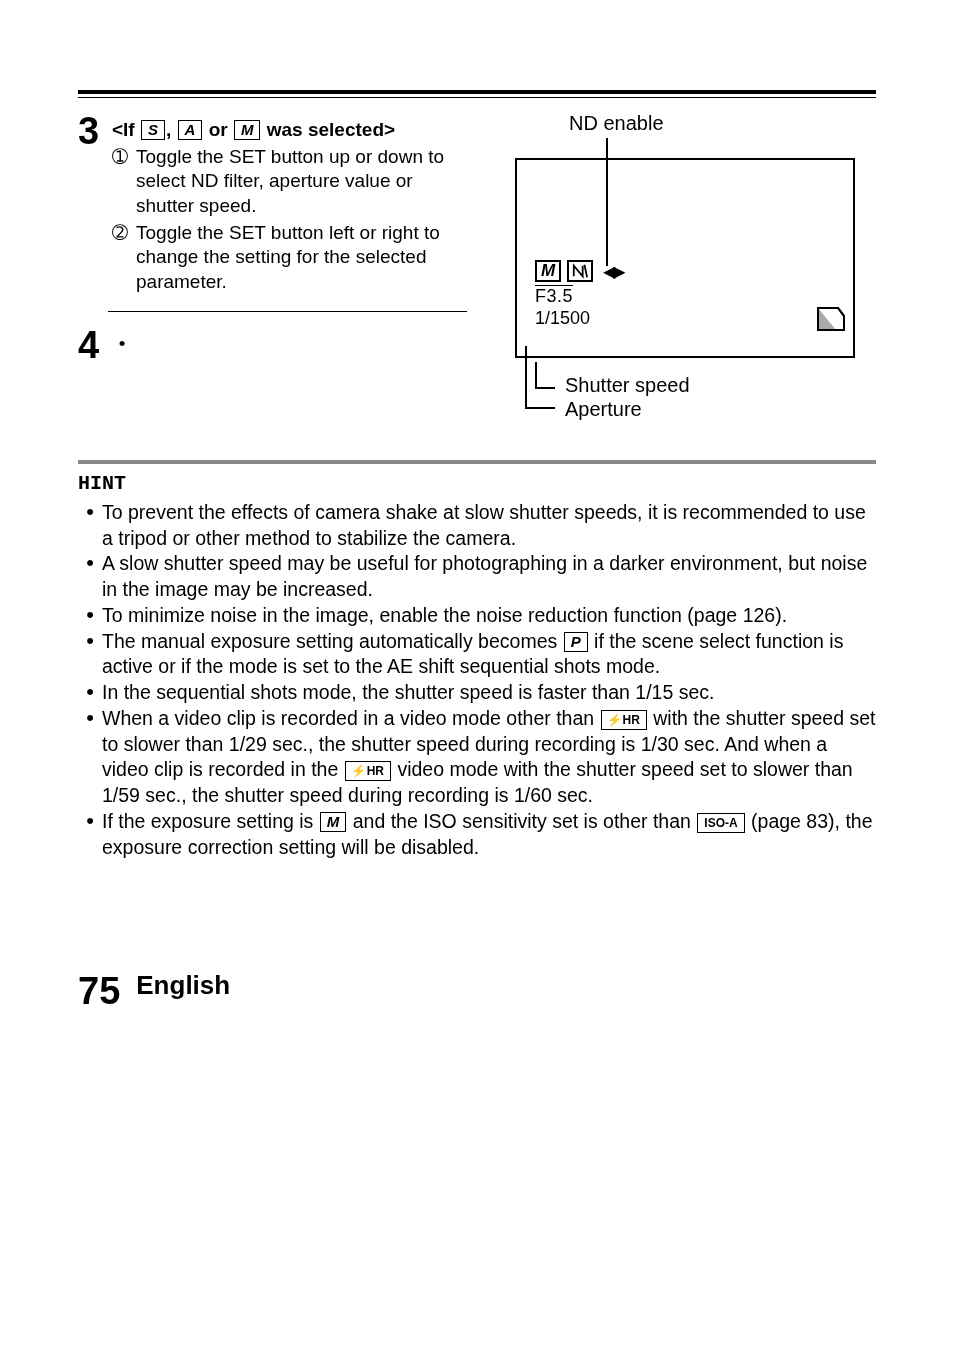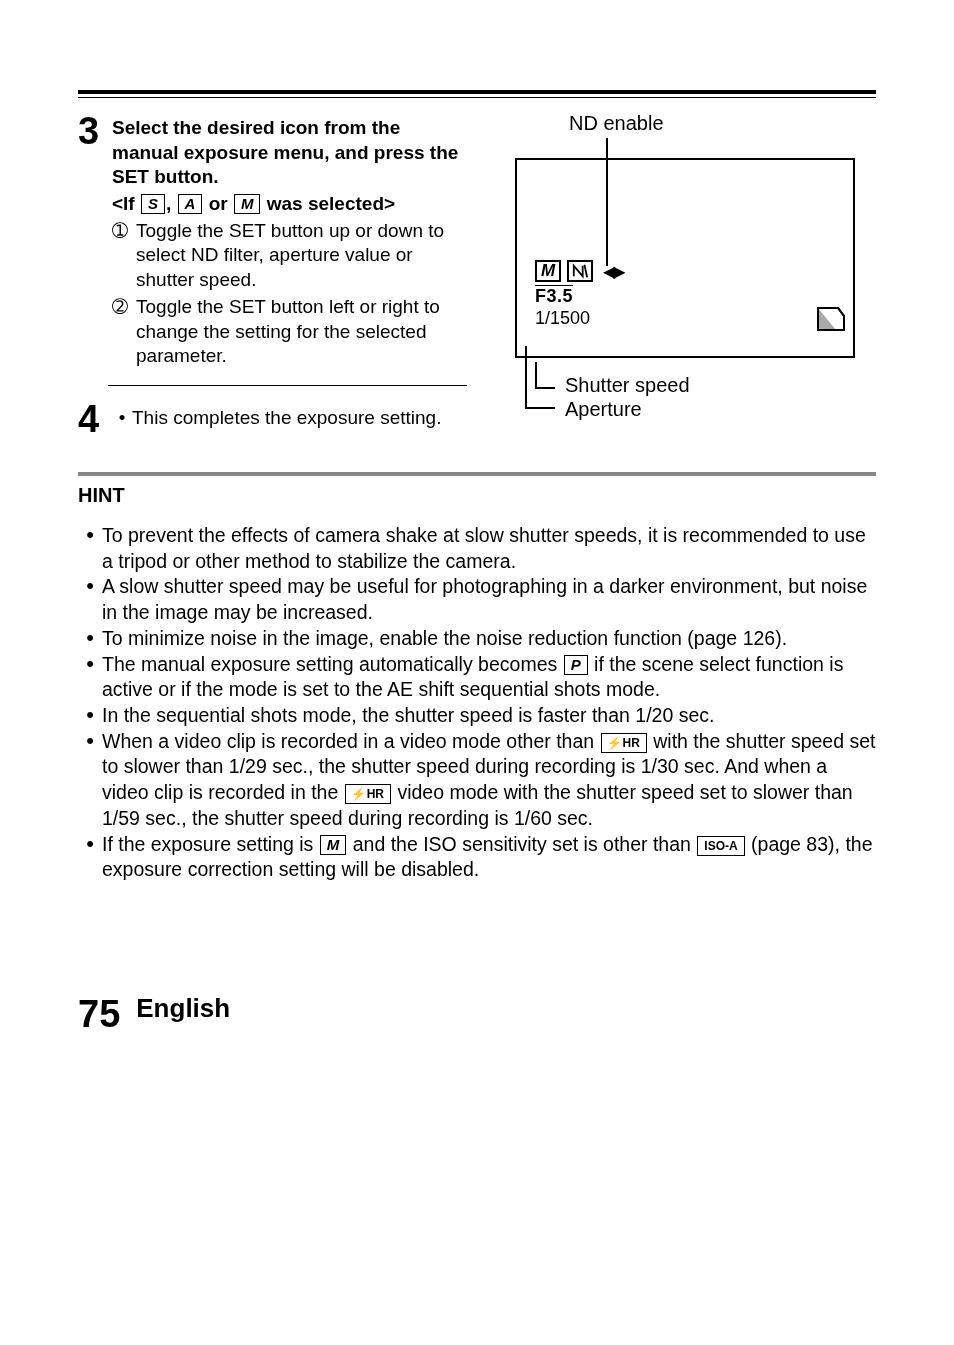--- a/index.html
+++ b/index.html
@@ -102,27 +102,27 @@
     border:2px solid #000; width:26px; height:22px; display:flex; align-items:center; justify-content:center;
     font-weight:bold; font-style:italic; font-size:17px;
   }
   .osd-nd {
     border:2px solid #000; width:26px; height:22px; display:flex; align-items:center; justify-content:center;
     font-weight:bold; font-size:16px; position:relative;
   }
   .osd-nd svg { width:18px; height:16px; }
   .osd-arrows { font-size:16px; letter-spacing:-2px; margin-left:4px;}
   .osd-f { position:absolute; left:40px; top:174px; font-family: Arial; font-size:18px; letter-spacing:0.5px;}
-  .osd-f .fbox { text-decoration: overline; display:inline-block;font-weight:bold;}
+  .osd-f .fbox { text-decoration: overline; display:inline-block;}
   .osd-ss { position:absolute; left:40px; top:196px; font-family: Arial; font-size:18px;text-align:right;}
   .sd-icon { position:absolute; right:30px; top:194px; }
   .sd-icon svg { width:32px; height:26px; }
 
   .hint-sep { border-top: 4px solid #888; margin: 18px 0 8px 0; }
-  .hint-title { font-weight: bold; font-size: 20px; margin-bottom: 16px; }
+  .hint-title { font-weight: bold; font-size: 20px; margin-bottom: 5px; font-family: Liberation Mono, monospace; }
   .hint-list { font-size: 19.5px; line-height: 1.32; }
   .hint-item { display:flex; }
   .hint-item .hb { flex:0 0 24px; font-size:22px; line-height:1.1; text-align:center;}
   .hint-item .ht { flex:1; }
   .footer { margin-top: 110px; display:flex; align-items:flex-start; }
   .page-num { font-size: 38px; font-weight:bold; margin-right: 16px; }
   .lang { font-size: 26px; font-weight: bold; }
 </style>
 </head>
 <body>
@@ -130,21 +130,20 @@
 <div class="page">
 
   <div class="title-underline"></div>
 
   <div class="steps-diagram">
     <div class="steps-col">
 
       <div class="step">
         <div class="step-num">3</div>
         <div class="step-body">
-          <div class="step-head">Select the desired icon from the manual exposure menu, and press the SET button.</div>
           <div class="sub-head">
             <span>&lt;If </span><span class="mode-box">S</span><span>, </span><span class="mode-box">A</span><span> or </span><span class="mode-box">M</span><span> was selected&gt;</span>
           </div>
           <div class="sub-list">
             <div class="sub-item">
               <div class="circled">➀</div>
               <div>Toggle the SET button up or down to select ND filter, aperture value or shutter speed.</div>
             </div>
             <div class="sub-item">
               <div class="circled">➁</div>
@@ -154,21 +153,20 @@
         </div>
       </div>
 
       <div class="step-separator"></div>
 
       <div class="step">
         <div class="step-num">4</div>
         <div class="step-body">
           <div class="dot-item">
             <div class="bullet-dot">•</div>
-            <div>This completes the exposure setting.</div>
           </div>
         </div>
       </div>
 
     </div>
 
     <div class="diagram-col">
       <div class="diagram-wrap">
         <div class="label-nd">ND enable</div>
         <div class="nd-line-v"></div>
@@ -221,21 +219,21 @@
         <div class="ht">To minimize noise in the image, enable the noise reduction function (page 126).</div>
       </div>
     <div class="hint-item">
         <div class="hb">•</div>
         <div class="ht">
       <span>The manual exposure setting automatically becomes </span><span class="mode-box">P</span><span> if the scene select function is active or if the mode is set to the AE shift sequential shots mode.</span>
     </div>
       </div>
     <div class="hint-item">
         <div class="hb">•</div>
-        <div class="ht">In the sequential shots mode, the shutter speed is faster than 1/20 sec.</div>
+        <div class="ht">In the sequential shots mode, the shutter speed is faster than 1/15 sec.</div>
       </div>
     <div class="hint-item">
         <div class="hb">•</div>
         <div class="ht">
       <span>When a video clip is recorded in a video mode other than </span><span class="mode-box noitalic" style="font-size:12px;">⚡HR</span><span> with the shutter speed set to slower than 1/29 sec., the shutter speed during recording is 1/30 sec. And when a video clip is recorded in the </span><span class="mode-box noitalic" style="font-size:12px;">⚡HR</span><span> video mode with the shutter speed set to slower than 1/59 sec., the shutter speed during recording is 1/60 sec.</span>
     </div>
       </div>
     <div class="hint-item">
         <div class="hb">•</div>
         <div class="ht">

